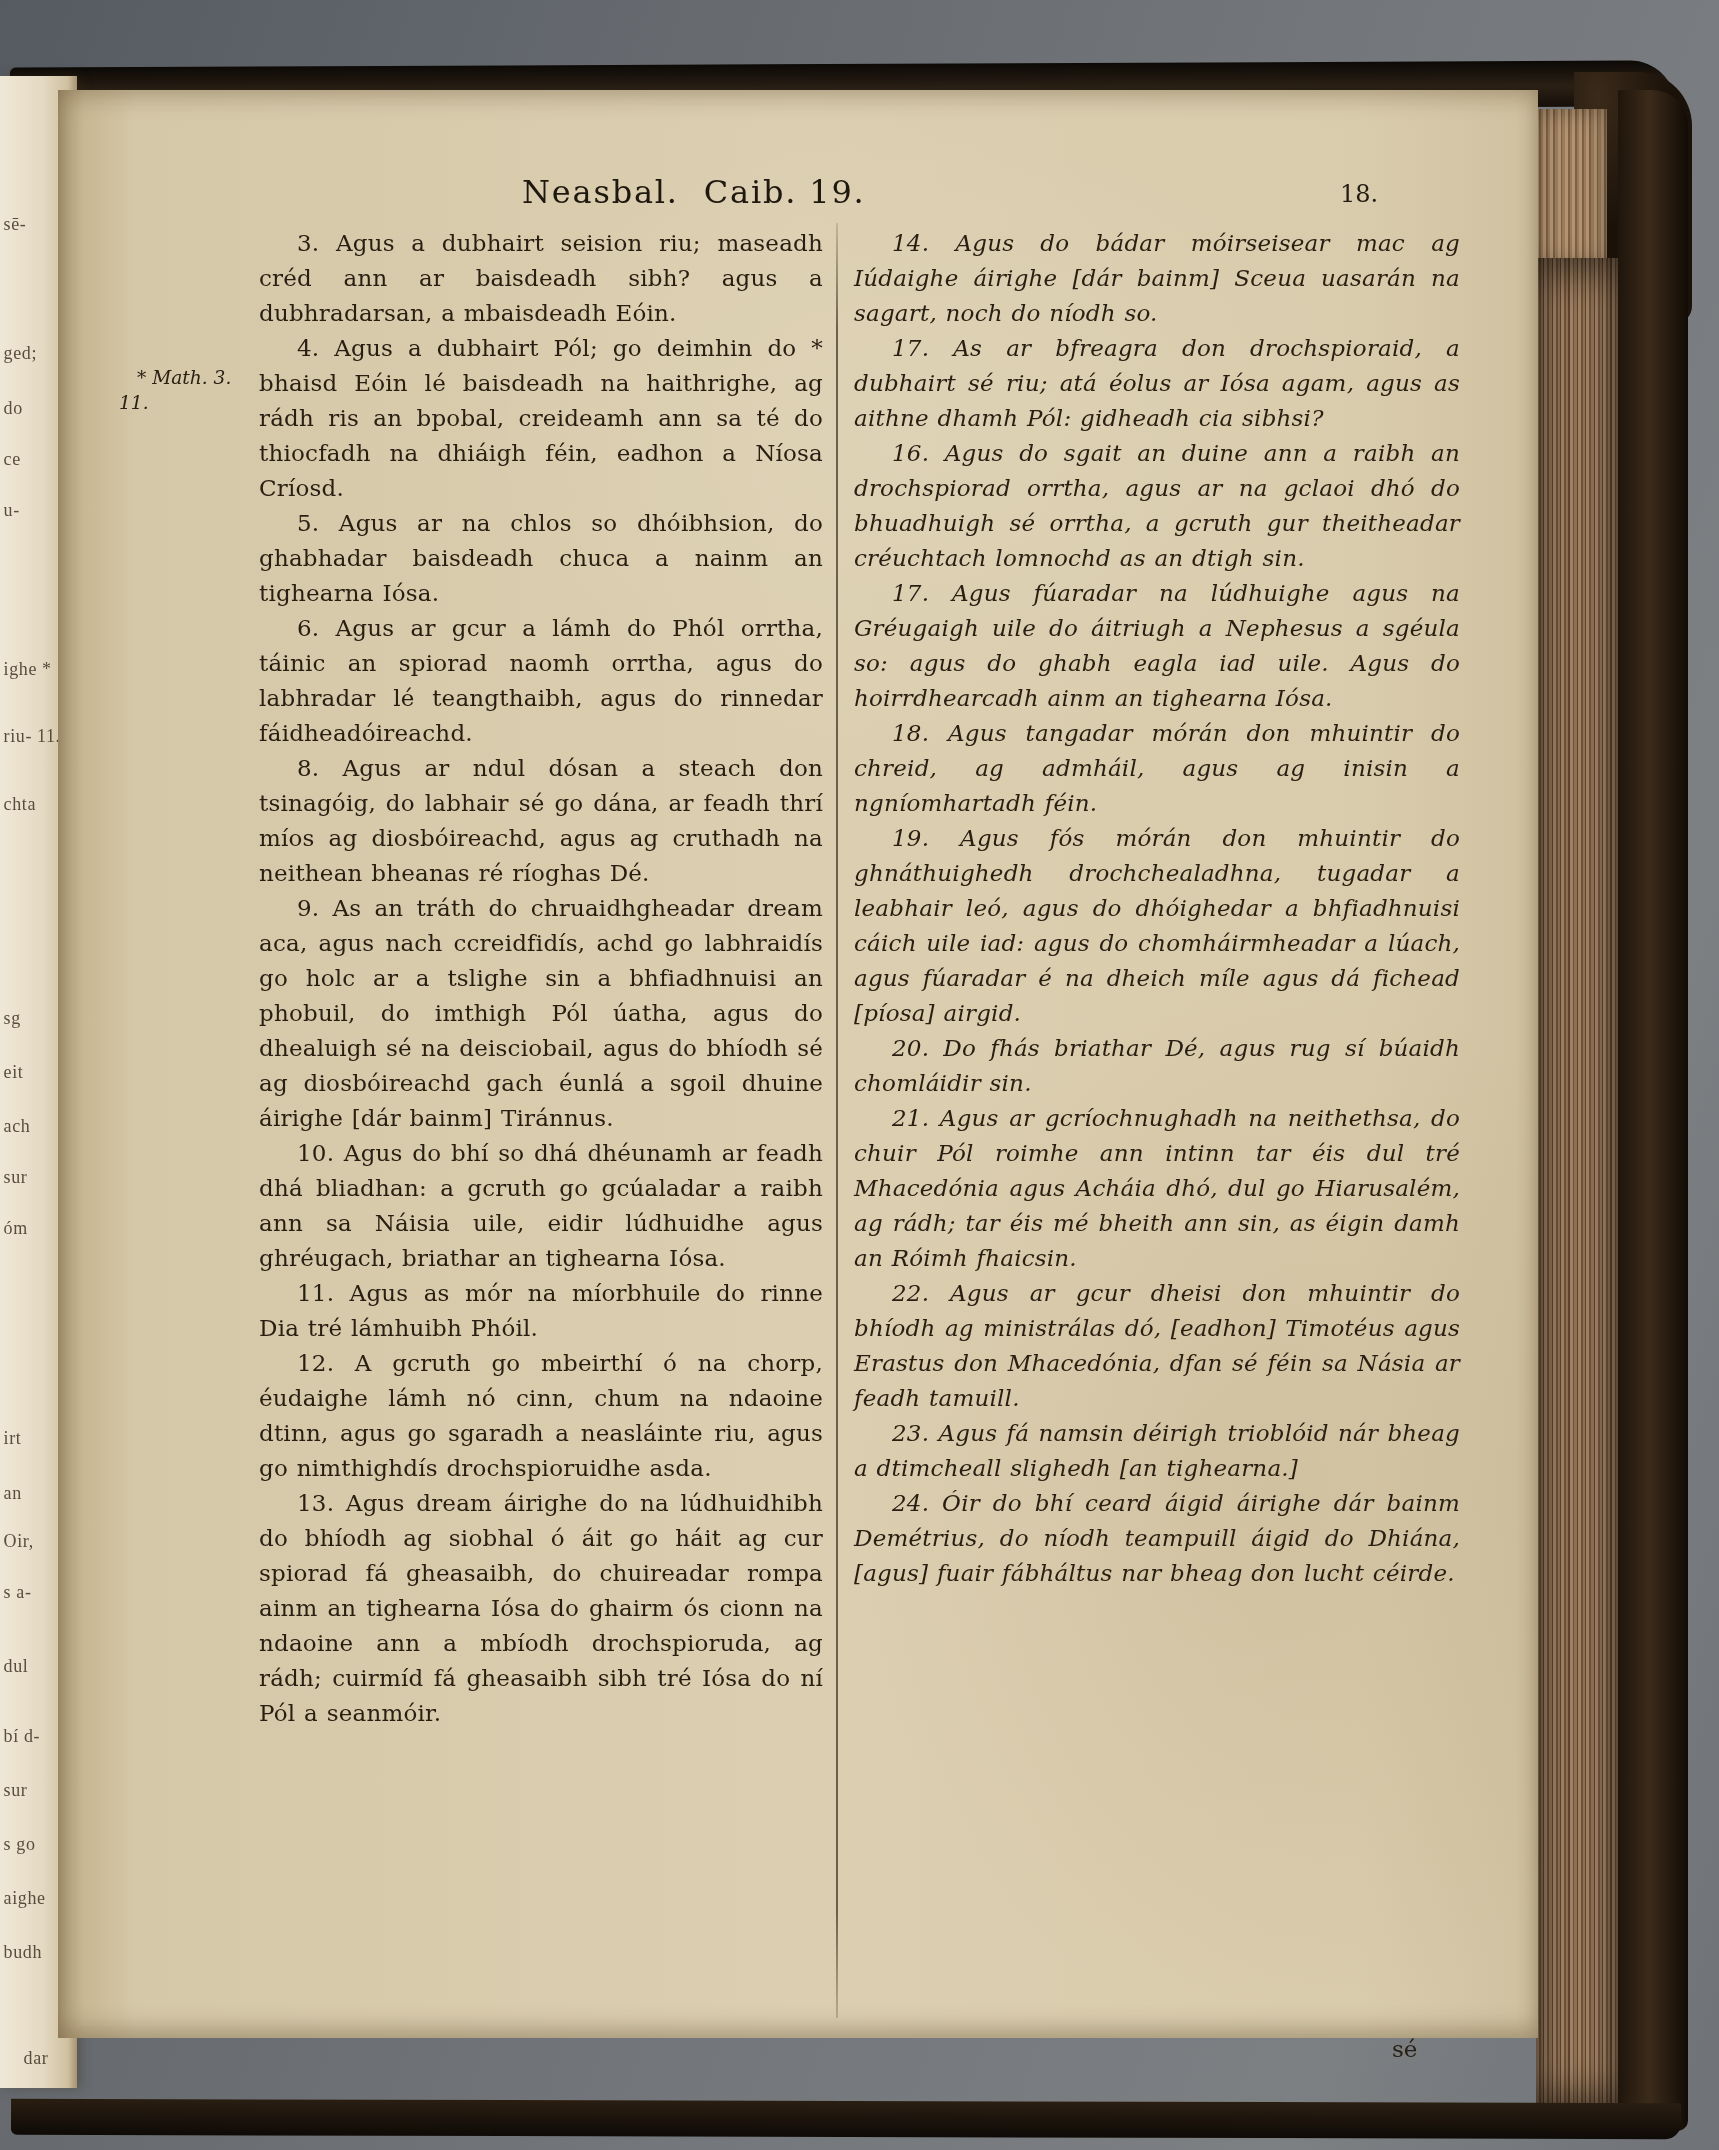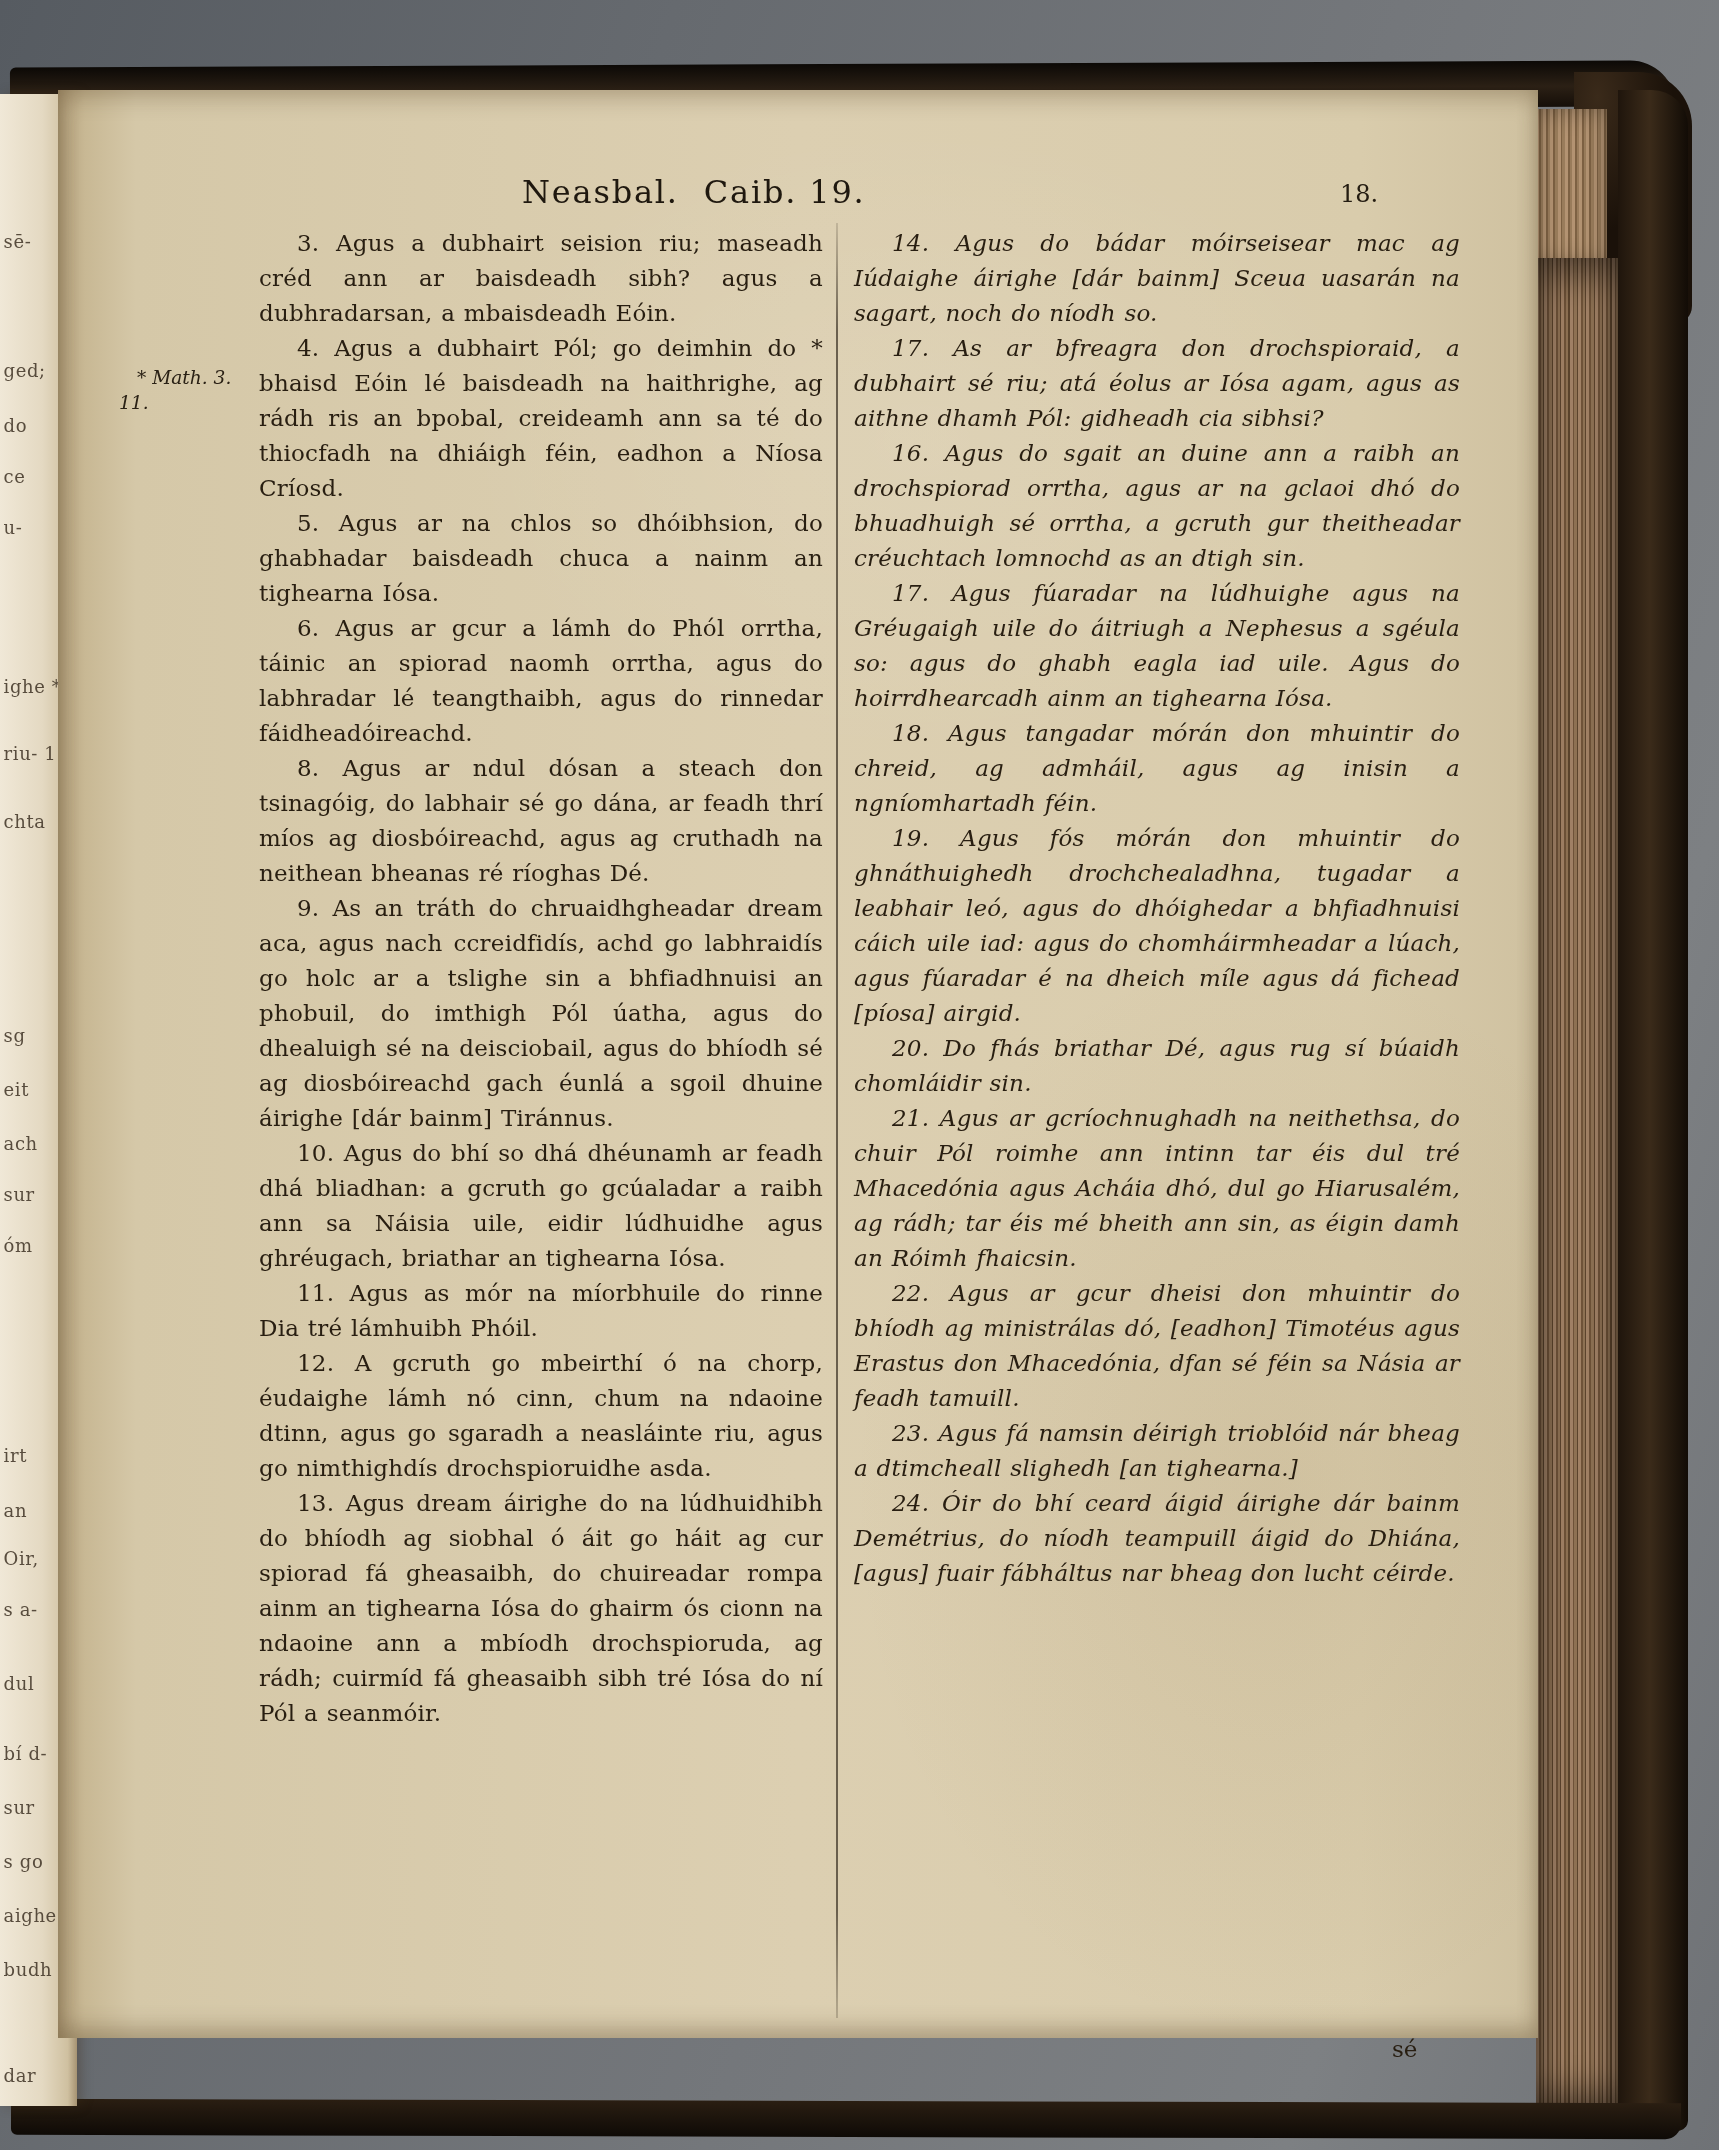--- a/index.html
+++ b/index.html
@@ -19,23 +19,23 @@
   .fore-edge{position:absolute;left:1536px;top:258px;width:84px;height:1848px;
              background:repeating-linear-gradient(to right,#a28266 0 3px,#6f5339 3px 4.8px,#8f7254 4.8px 7.2px,#5c442d 7.2px 8.4px);
              box-shadow:inset 0 18px 36px rgba(0,0,0,.45),inset 0 -18px 30px rgba(0,0,0,.4);}
   .fore-edge-top{position:absolute;left:1536px;top:109px;width:71px;height:156px;
              background:repeating-linear-gradient(to right,#b39372 0 3px,#7d6143 3px 4.8px,#997c5b 4.8px 7.2px);
              box-shadow:inset 0 0 24px rgba(0,0,0,.35);}
   .cover-bottom{position:absolute;left:10.8px;top:2101px;width:1670px;height:36px;
              background:linear-gradient(180deg,#2a1e12,#0e0a06);
              transform:rotate(0.15deg);border-radius:0 0 15.6px 6px;}
   
-  .prev-leaf{position:absolute;left:0;top:94px;width:77px;height:2012px;
+  .prev-leaf{position:absolute;left:0;top:76px;width:77px;height:2012px;
              background:linear-gradient(90deg,#f0e8d7,#e4d9c2 55%,#cfc0a0 88%,#a69372 100%);
-             box-shadow:4.8px 0 10.8px rgba(60,45,25,.35);}
+             box-shadow:4.8px 0 10.8px rgba(60,45,25,.35);font-family:Liberation Serif, serif;}
   .frag{position:absolute;left:3.6px;width:66px;color:#44382a;font-size:18px;
         line-height:20.4px;white-space:nowrap;opacity:.88;letter-spacing:0.6px;}
   
   .page{position:absolute;left:58px;top:90px;width:1480px;height:1948px;
         background:
           radial-gradient(781px 541px at 58% 18%,rgba(255,255,255,.08),transparent 60%),
           radial-gradient(601px 781px at 82% 72%,rgba(125,95,45,.10),transparent 70%),
           linear-gradient(90deg,#b29f7b 0px,#c8b894 27px,#d5c8a8 78px,#dccfb1 50%,#d9ccac 88%,#cfc1a0 100%);
         box-shadow:inset 0 9.6px 20.4px rgba(90,70,40,.28),inset 0 -12px 20.4px rgba(90,70,40,.30);
         color:#261d12;}
@@ -84,21 +84,21 @@
       <div class="frag" style="top: 1352px;">irt</div>
       <div class="frag" style="top: 1407px;">an</div>
       <div class="frag" style="top: 1455px;">Oir,</div>
       <div class="frag" style="top: 1506px;">s a-</div>
       <div class="frag" style="top: 1560px; margin-top: 20px;">dul</div>
       <div class="frag" style="top: 1650px;">bí d-</div>
       <div class="frag" style="top: 1704px;">sur</div>
       <div class="frag" style="top: 1758px;">s go</div>
       <div class="frag" style="top: 1812px;">aighe</div>
       <div class="frag" style="top: 1866px;">budh</div>
-      <div class="frag" style="top: 1972px;">dar</div>
+      <div class="frag" style="top: 1972px; margin-left: 20px;">dar</div>
     </div>
 
   <div class="page">
 
     <div class="running-head"><span>Neasbal.</span><span class="gap"></span><span>Caib. 19.</span></div>
 
     <div class="page-number">18.</div>
 
     <div class="margin-note">
       <div class="mline1">* Math. 3.</div>

